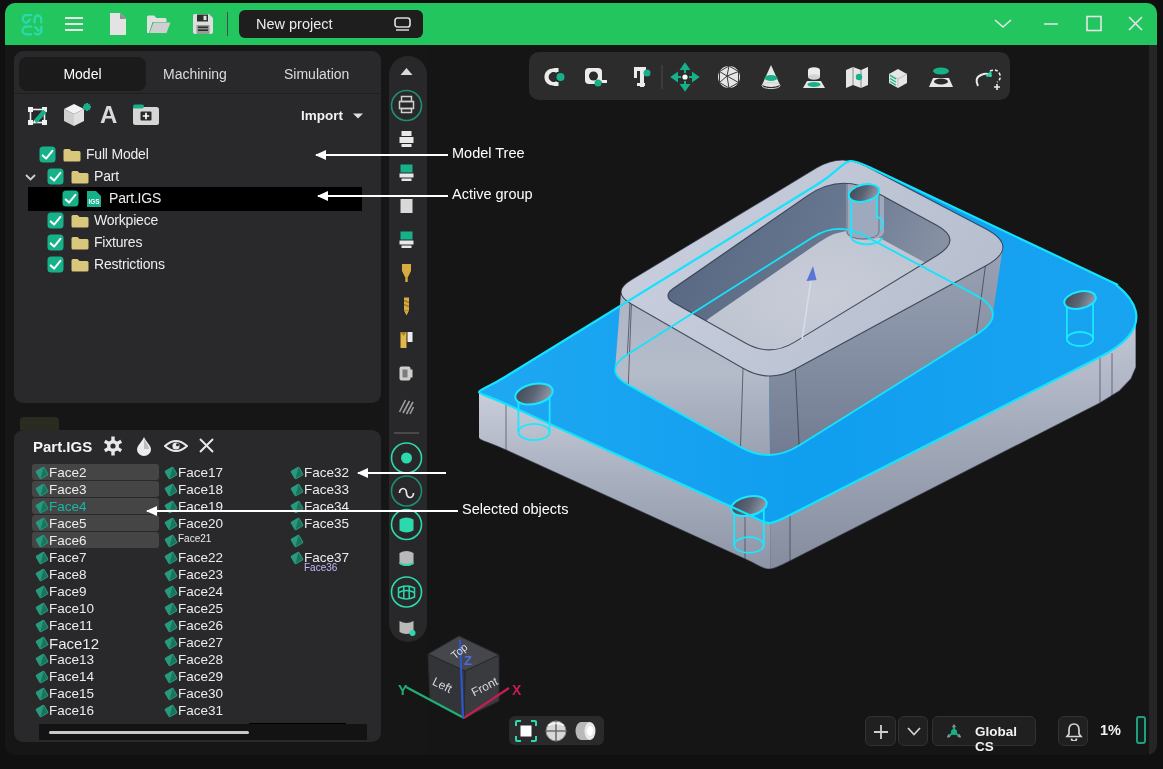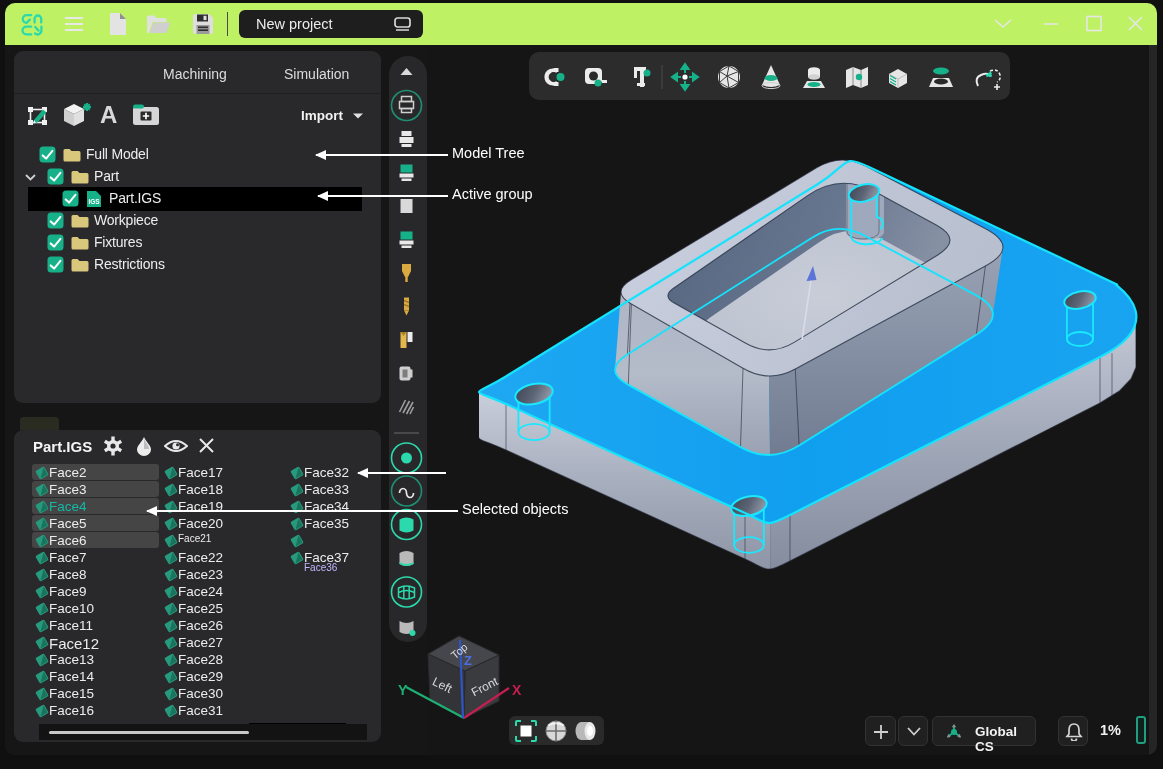--- a/index.html
+++ b/index.html
@@ -1,16 +1,16 @@
 <!DOCTYPE html>
 <html><head><meta charset="utf-8"><style>
 *{margin:0;padding:0;box-sizing:border-box}
 html,body{width:1163px;height:769px;background:#101010;font-family:"Liberation Sans",sans-serif;overflow:hidden}
 .win{position:absolute;left:5px;top:3px;width:1152px;height:752px;background:#1a1a1b;border-radius:10px;overflow:hidden}
-.titlebar{position:absolute;left:0;top:0;width:100%;height:54px;background:#bef264}
+.titlebar{position:absolute;left:0;top:0;width:100%;height:54px;background:#22c55e}
 .tsep{position:absolute;left:222px;top:9px;width:1px;height:24px;background:#4a4a4a}
 .projbox{position:absolute;left:234px;top:7px;width:184px;height:28px;background:#1e1e1f;border-radius:6px;color:#ececec;font-size:14.5px;line-height:28px;padding-left:17px}
 .content{position:absolute;left:0;top:42px;width:100%;height:710px;background:#161617}
 .viewport{position:absolute;left:422px;top:0;width:722px;height:710px;background:#151516}
 .panelA{position:absolute;left:9px;top:6px;width:367px;height:352px;background:#29292b;border-radius:9px}
 .tpanel{position:absolute;left:524px;top:7px;width:481px;height:48px;background:#2c2c2d;border-radius:10px}
 .pill{position:absolute;left:384px;top:11px;width:38px;height:586px;background:#28282a;border-radius:19px}
 .model{position:absolute;left:0;top:0}
 .vtb{position:absolute;left:0;top:0;z-index:5;pointer-events:none}
 .btn{position:absolute;top:716px;height:30px;background:#202021;border:1px solid #323233;border-radius:6px;z-index:4}
@@ -419,20 +419,21 @@
         <path d="M-8,0.5 Q0,-3.5 8,0.5"></path>
         <path d="M-2.7,-6.3 V6.6 M2.7,-6.3 V6.6"></path>
       </g>
     </g>
 <g transform="translate(406.5,627)">
       <path d="M-7,-6 Q0,-2 7,-6 V5 Q0,9 -7,5 Z" fill="#b9b9b9"></path>
       <circle cx="6" cy="6" r="3" fill="#2bd9ac"></circle>
     </g>
 </svg>
 <div style="position:absolute;left:0;top:0;width:1163px;height:769px;z-index:6;pointer-events:none">
+<div style="position:absolute;left:19px;top:57px;width:127px;height:34px;background:#1b1b1c;border-radius:8px;color:#fff;font-size:14px;text-align:center;line-height:34px">Model</div>
     <div style="position:absolute;left:163px;top:57px;height:34px;color:#dcdcdc;font-size:14px;line-height:34px">Machining</div>
     <div style="position:absolute;left:284px;top:57px;height:34px;color:#dcdcdc;font-size:14px;line-height:34px">Simulation</div>
     <div style="position:absolute;left:14px;top:93px;width:367px;height:1px;background:#1f1f20"></div>
     <svg width="24" height="24" style="position:absolute;left:27px;top:103px">
       <g fill="none" stroke="#f0f0f0" stroke-width="1.6">
         <rect x="3.5" y="6.5" width="14" height="13"></rect>
       </g>
       <g fill="#f0f0f0">
         <rect x="1" y="4" width="5" height="5"></rect>
         <rect x="15" y="4" width="5" height="5"></rect>

